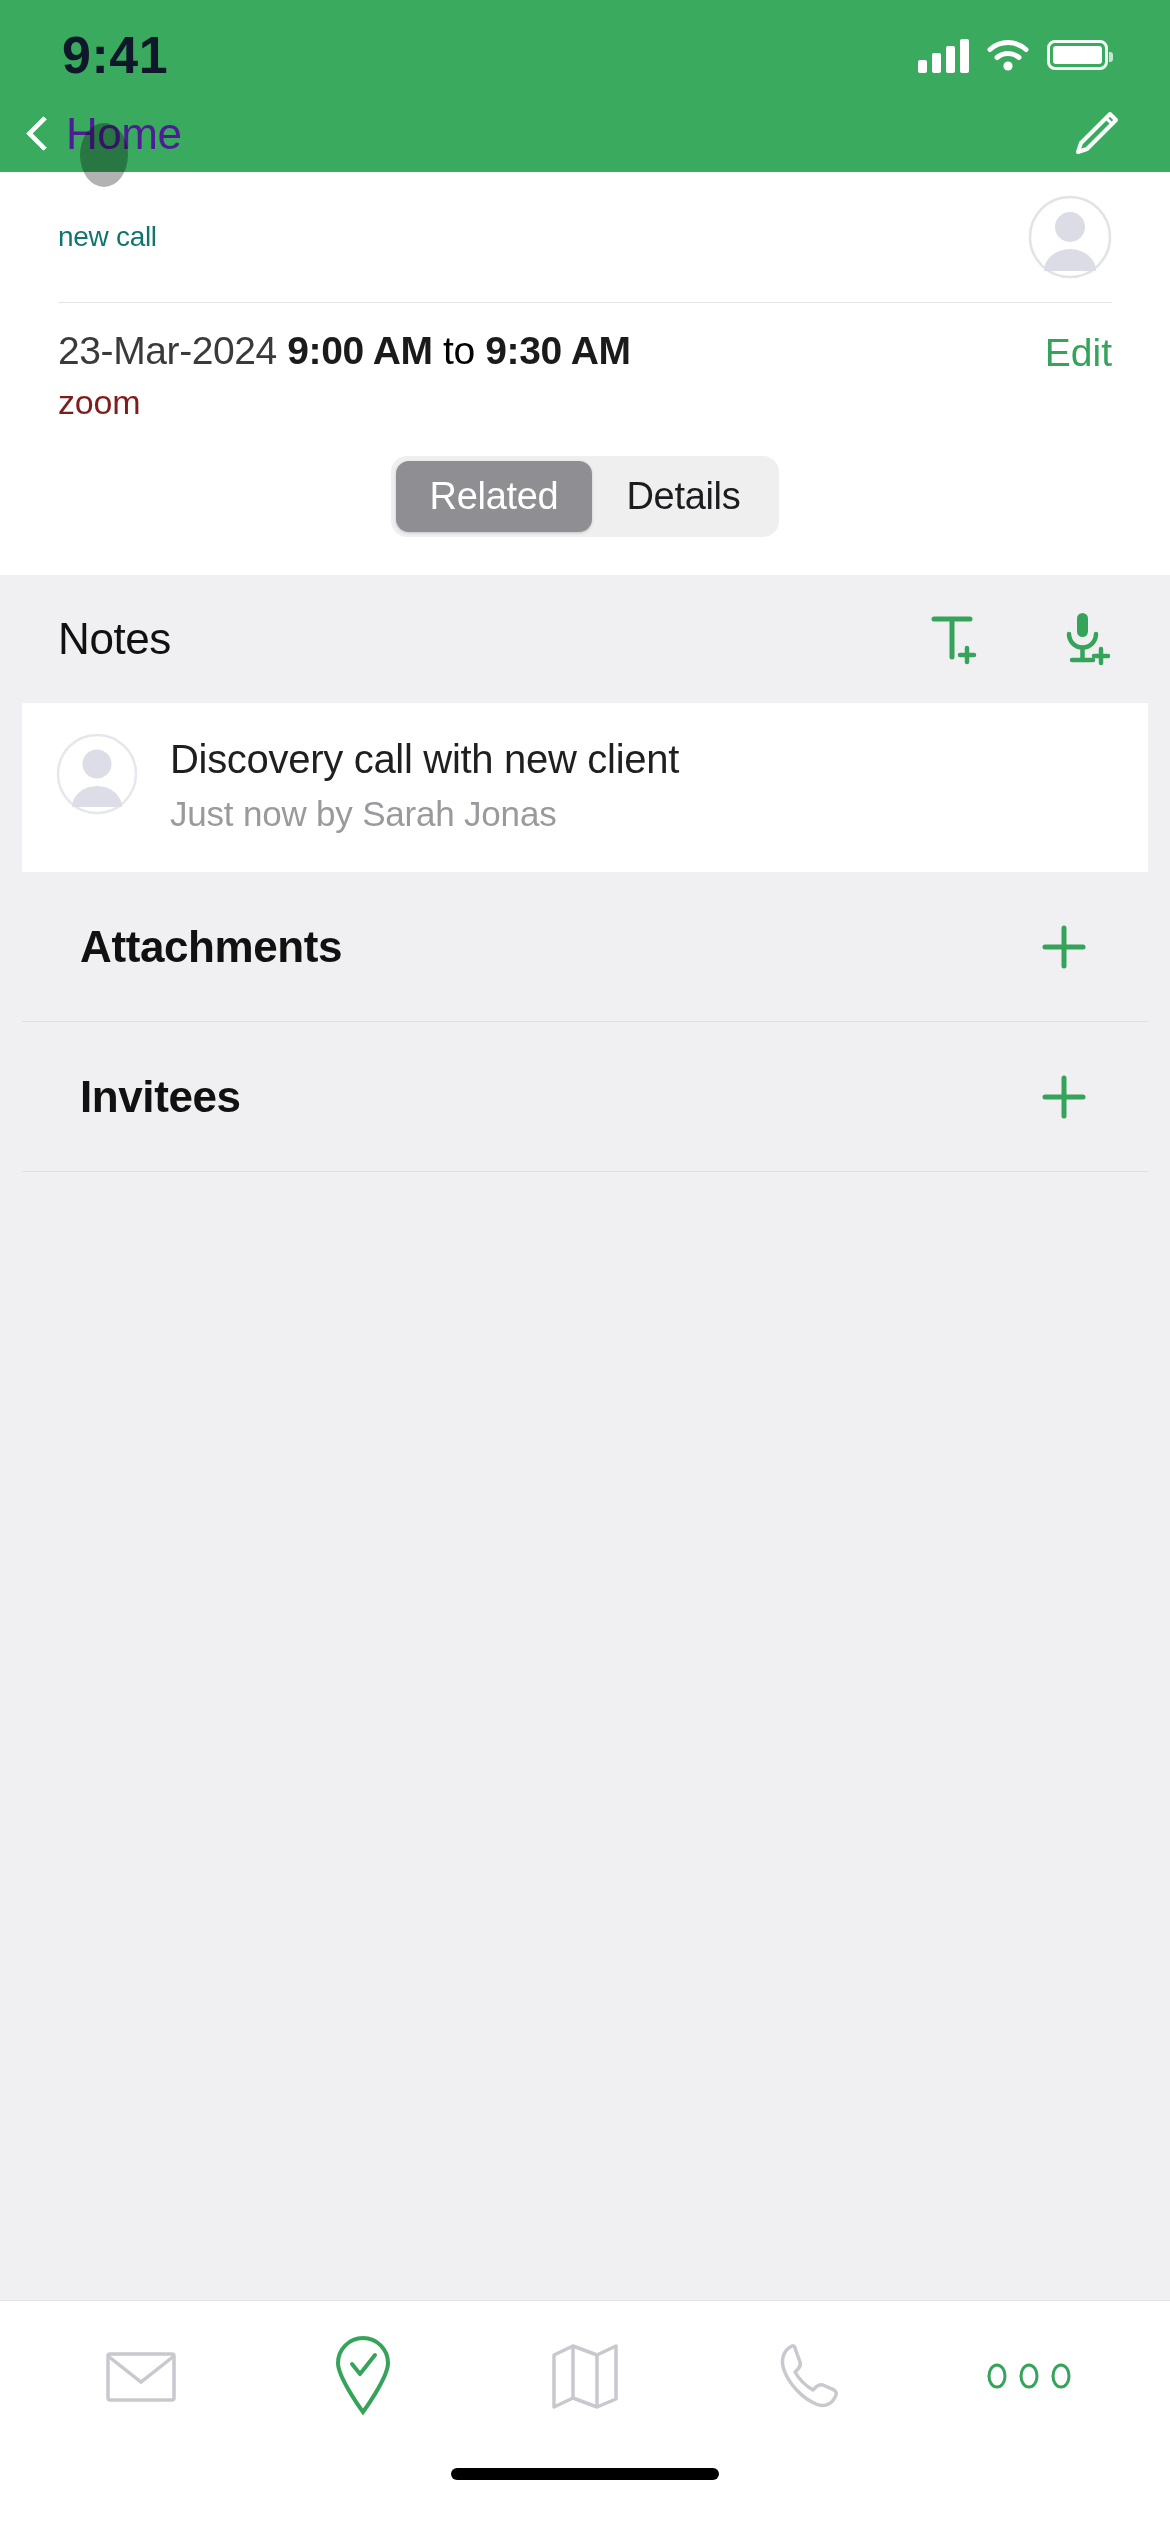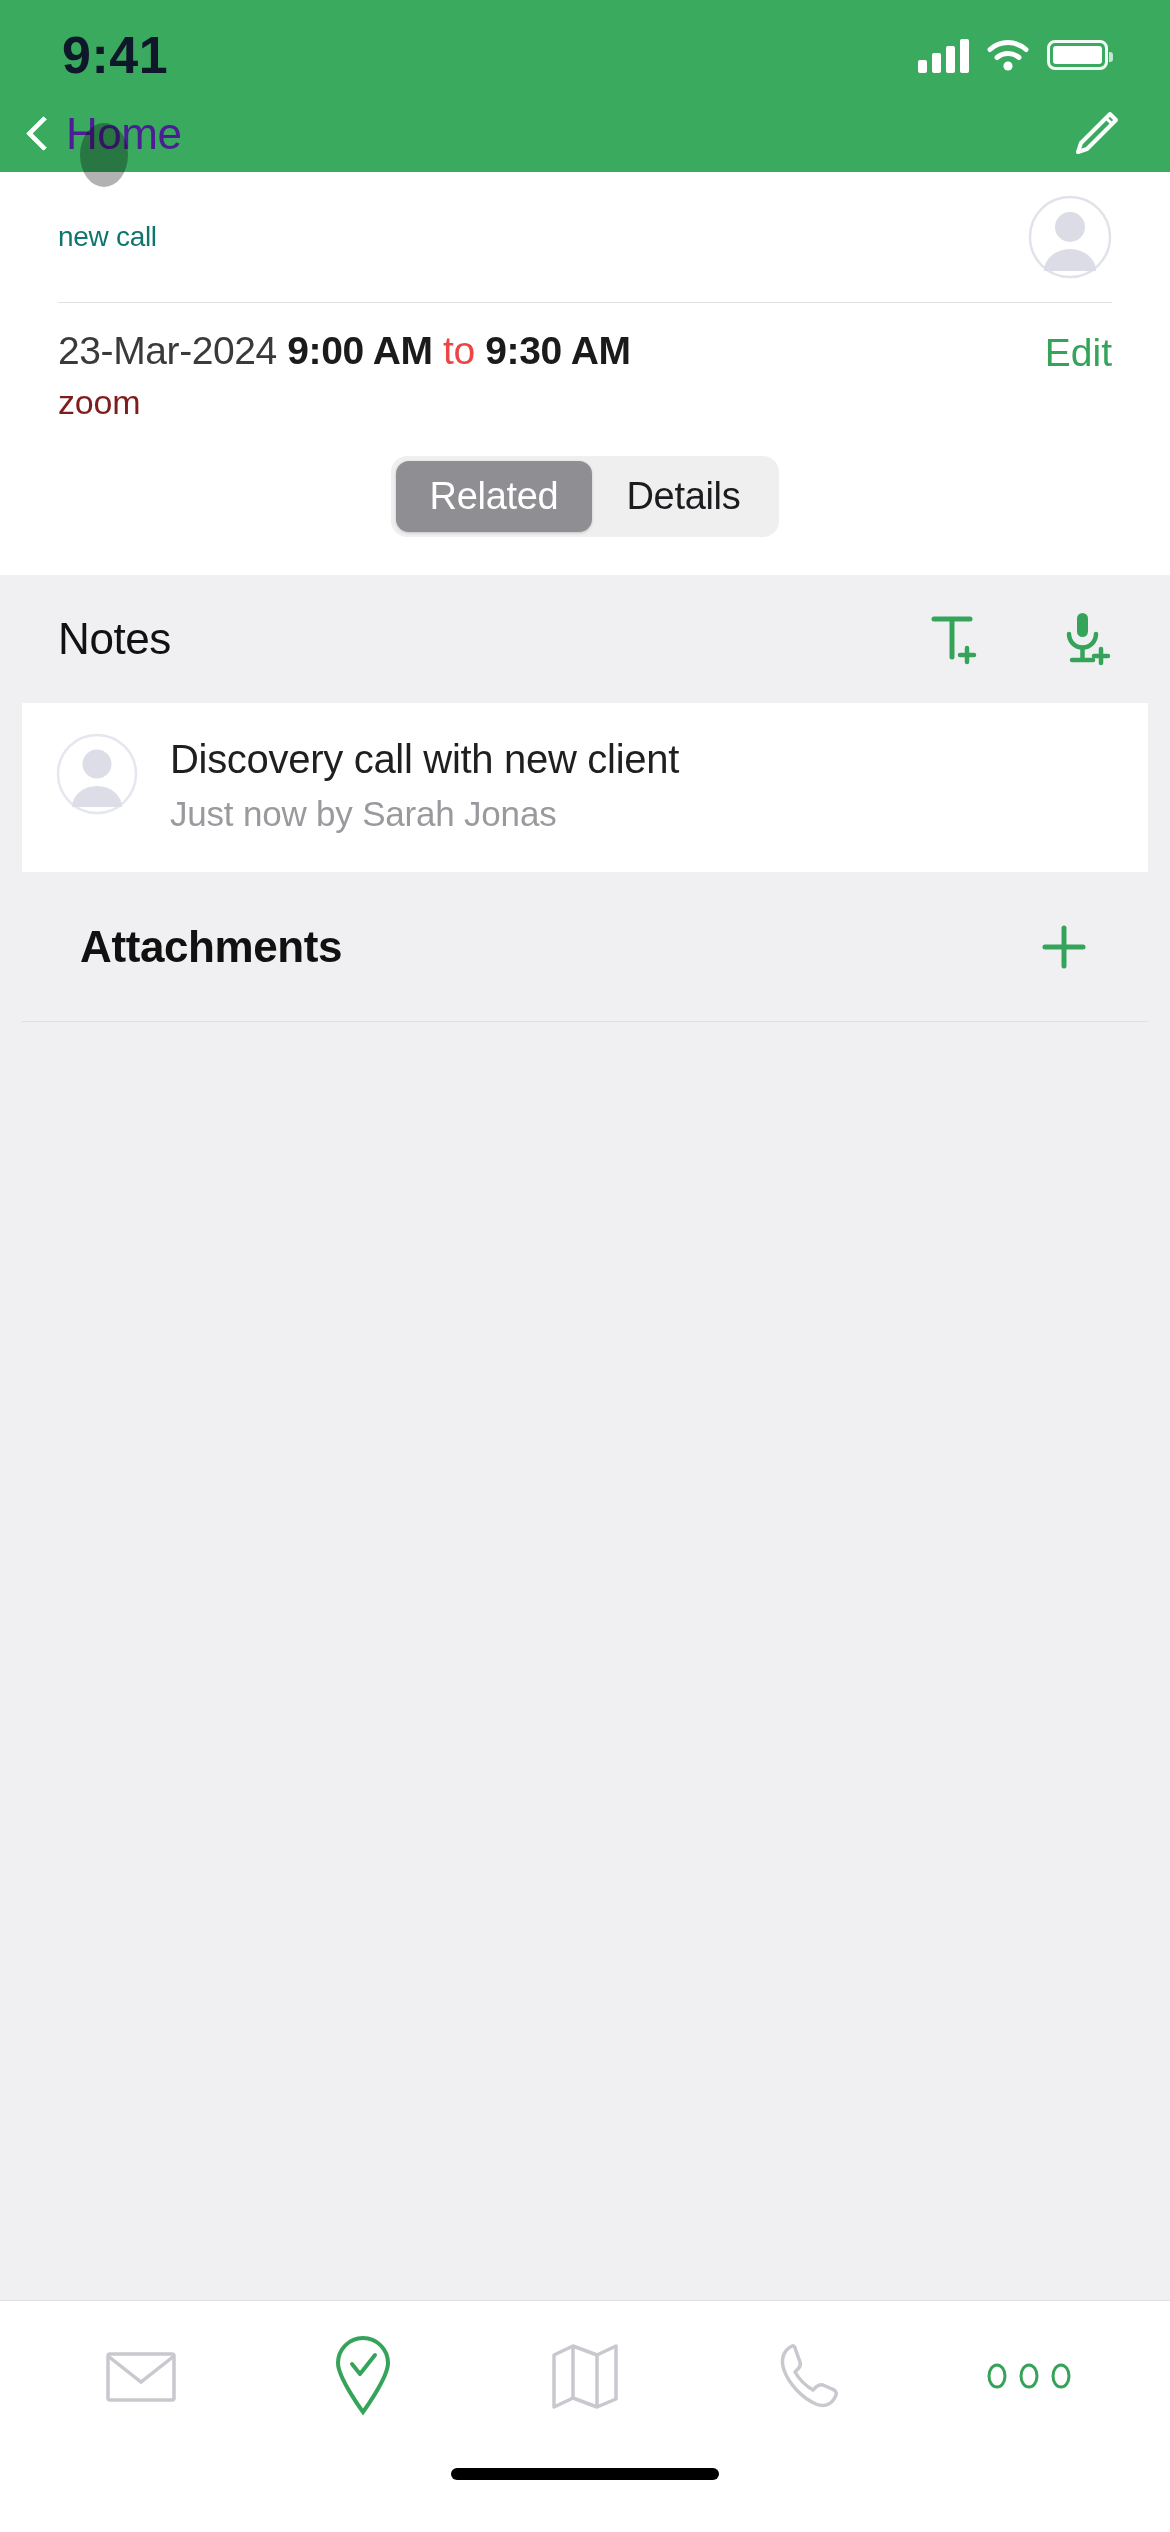--- a/index.html
+++ b/index.html
@@ -140,21 +140,21 @@
   .datetime-row {
     padding-top: 26px;
     display: flex;
     align-items: flex-start;
     justify-content: space-between;
   }
   .dt-left { display: flex; flex-direction: column; gap: 10px; }
   .dt-line { font-size: 39px; color: #2b2b2b; letter-spacing: -0.4px; white-space: nowrap; }
   .dt-date { font-weight: 400; color: #3a3a3a; }
   .dt-time { font-weight: bold; color: #1b1b1b; }
-  .dt-to { font-weight: 400; color: #ef4444; }
+  .dt-to { font-weight: 400; color: #000000; }
   .dt-sub { font-size: 34px; color: #7f1d1d; letter-spacing: -0.2px; }
   .edit-link {
     font-size: 39px;
     color: #35A45A;
     padding-top: 2px;
   }
 
   .seg-wrap {
     display: flex;
     justify-content: center;
@@ -363,20 +363,26 @@
       </div>
     </div>
 
     <div class="list-row">
       <div class="list-label">Attachments</div>
       <svg class="plus" viewBox="0 0 52 52">
         <path d="M26 7 V45 M7 26 H45" stroke="#35A45A" stroke-width="5" stroke-linecap="round"></path>
       </svg>
     </div>
 
+    <div class="list-row">
+      <div class="list-label">Invitees</div>
+      <svg class="plus" viewBox="0 0 52 52">
+        <path d="M26 7 V45 M7 26 H45" stroke="#35A45A" stroke-width="5" stroke-linecap="round"></path>
+      </svg>
+    </div>
 
     <div class="spacer-fill"></div>
   </div>
 
   <div class="tabbar">
 
     <div class="tab">
       <svg width="74" height="60" viewBox="0 0 74 60">
         <rect x="4" y="8" width="66" height="46" rx="2" fill="none" stroke="#C8C8CE" stroke-width="3.5"></rect>
         <path d="M4 10 L37 36 L70 10" fill="none" stroke="#C8C8CE" stroke-width="3.5"></path>

